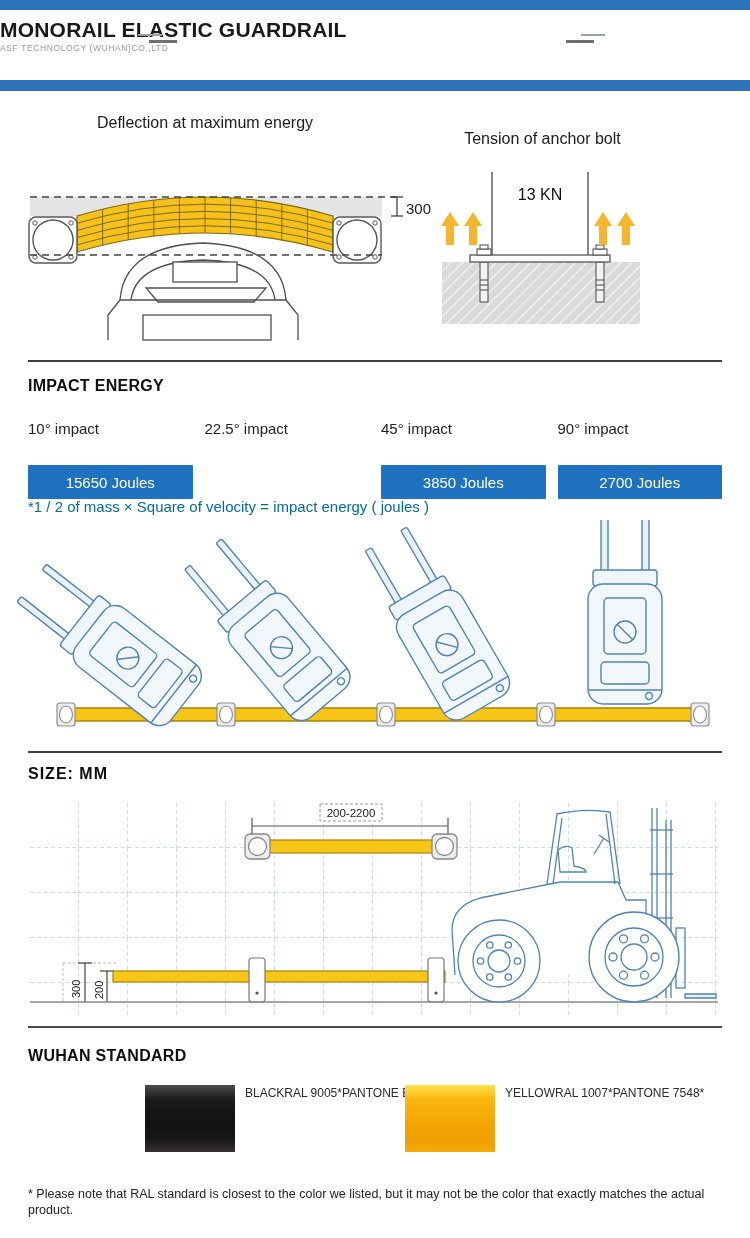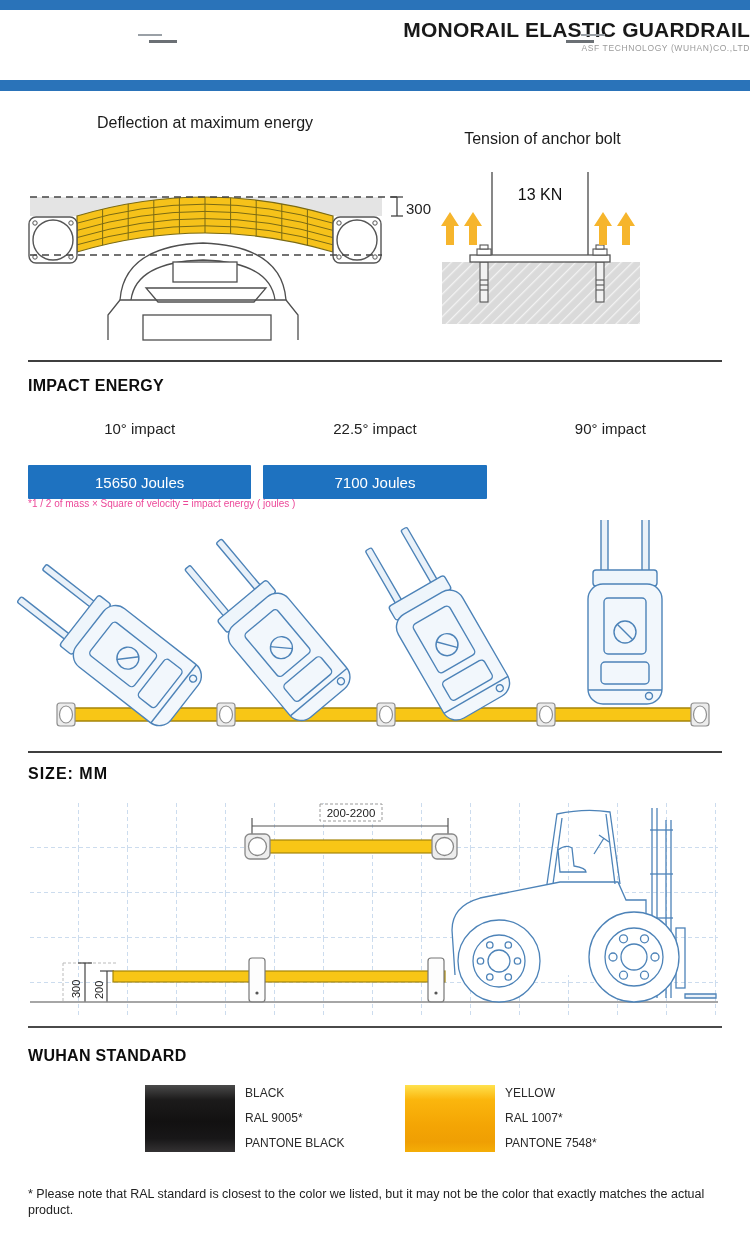--- a/index.html
+++ b/index.html
@@ -3,21 +3,21 @@
 <meta charset="utf-8">
 <style>
   html,body{margin:0;padding:0;background:#fff;}
   body{font-family:"Liberation Sans",sans-serif;color:#1a1a1a;}
   .page{position:relative;width:750px;height:1238px;background:#fff;overflow:hidden;}
 
   .accent-bar{position:absolute;left:0;right:0;background:#2a73b9;}
   .bar-top{top:0;height:10px;}
   .bar-bottom{top:80px;height:11px;}
 
-  .header{position:absolute;top:10px;left:0;right:0;height:86px;text-align:right;}
+  .header{position:absolute;top:10px;left:0;right:0;height:86px;text-align:left;}
   .header h1{margin:8px 0 1px;font-size:21px;font-weight:700;letter-spacing:.2px;color:#191919;}
   .header .subtitle{font-size:8.5px;color:#9b9b9b;letter-spacing:.6px;}
   .ornament{position:absolute;width:40px;height:14px;}
   .ornament .l1{display:block;height:2px;width:24px;background:#9aa0a6;}
   .ornament .l2{display:block;height:3px;width:28px;background:#6b7075;margin-top:4px;}
   .orn-left{left:138px;top:24px;}
   .orn-left .l2{margin-left:11px;}
   .orn-right{left:566px;top:24px;}
   .orn-right .l1{margin-left:15px;}
 
@@ -31,30 +31,30 @@
   .div1{top:360px;}
   .div2{top:751px;}
   .div3{top:1026px;background:#4a4a4a;}
 
   .section-heading{position:absolute;left:28px;font-size:16px;font-weight:700;color:#0d0d0d;letter-spacing:.3px;}
   .impact-heading{top:377px;}
   .size-heading{top:765px;letter-spacing:1px;}
   .color-heading{top:1047px;}
 
   .impact-grid{position:absolute;top:420px;left:28px;width:694px;display:flex;gap:12px;}
-  .impact-col{flex:1;text-align:center;}
+  .impact-col{flex:1;}
   .impact-angle{font-size:15px;color:#222;margin-bottom:13px;}
   .impact-btn{height:34px;background:#1e72c0;color:#fff;font-size:15px;display:flex;align-items:center;justify-content:center;border-radius:1px;margin-top:28px;}
 
-  .formula{position:absolute;top:498px;left:28px;font-size:10px;color:#ec4899;}
+  .formula{position:absolute;top:498px;left:28px;font-size:15px;color:#0369a1;}
 
   .swatch{position:absolute;top:1085px;width:90px;height:67px;}
   .swatch-black{left:145px;background:linear-gradient(180deg,#4a4a4a 0%,#1c1b1b 22%,#121111 55%,#181718 80%,#343233 100%);}
   .swatch-yellow{left:405px;background:linear-gradient(180deg,#ffe14d 0%,#fbb60d 22%,#f4a504 60%,#ef9f03 85%,#f4ae07 100%);}
-  .swatch-labels{position:absolute;top:1086px;height:64px;display:flex;flex-direction:column;justify-content:space-between;font-size:12px;color:#2a2a2a;}
+  .swatch-labels{position:absolute;top:1086px;height:64px;display:flex;justify-content:space-between;font-size:12px;color:#2a2a2a;}
   .labels-black{left:245px;}
   .labels-yellow{left:505px;}
 
   .footnote{position:absolute;top:1186px;left:28px;width:705px;font-size:12.5px;color:#222;line-height:16px;}
 </style>
 </head>
 <body>
 
 <div class="page">
 
@@ -181,24 +181,28 @@
 
   <div class="section-heading impact-heading">IMPACT ENERGY</div>
 
   <div class="impact-grid">
     <div class="impact-col">
       <div class="impact-angle">10° impact</div>
       <div class="impact-btn">15650 Joules</div>
     </div>
     <div class="impact-col">
       <div class="impact-angle">22.5° impact</div>
-      <div class="impact-btn">7100 Joules</div>
+    </div>
+    <div class="impact-col">
+      <div class="impact-angle">45° impact</div>
+      <div class="impact-btn">3850 Joules</div>
     </div>
     <div class="impact-col">
       <div class="impact-angle">90° impact</div>
+      <div class="impact-btn">2700 Joules</div>
     </div>
   </div>
 
   <div class="formula">*1 / 2 of mass × Square of velocity = impact energy ( joules )</div>
 
   <svg class="svg-abs" style="top:520px;left:0;" width="750" height="230" viewBox="0 520 750 230">
     <defs>
       <g id="ftop" fill="none" stroke="#4d83b8" stroke-width="1.4">
         <rect x="-24" y="-112" width="7" height="66" rx="2" fill="#e9f1f9"></rect>
         <rect x="17" y="-112" width="7" height="66" rx="2" fill="#e9f1f9"></rect>

